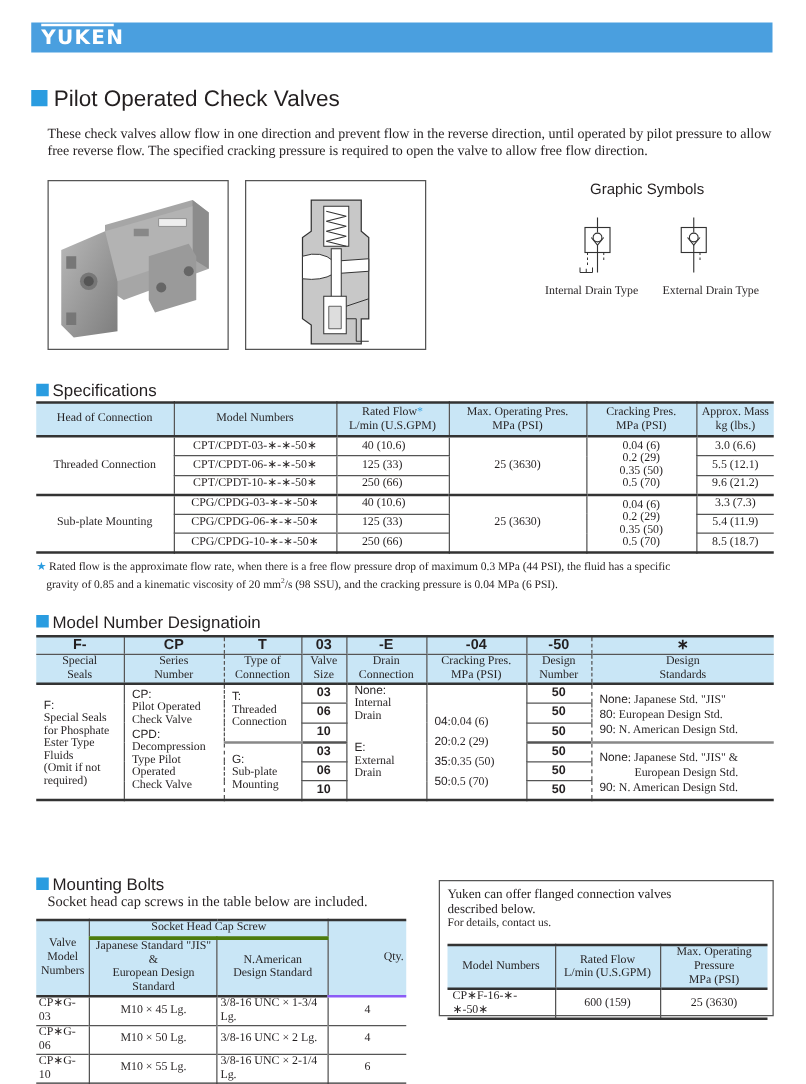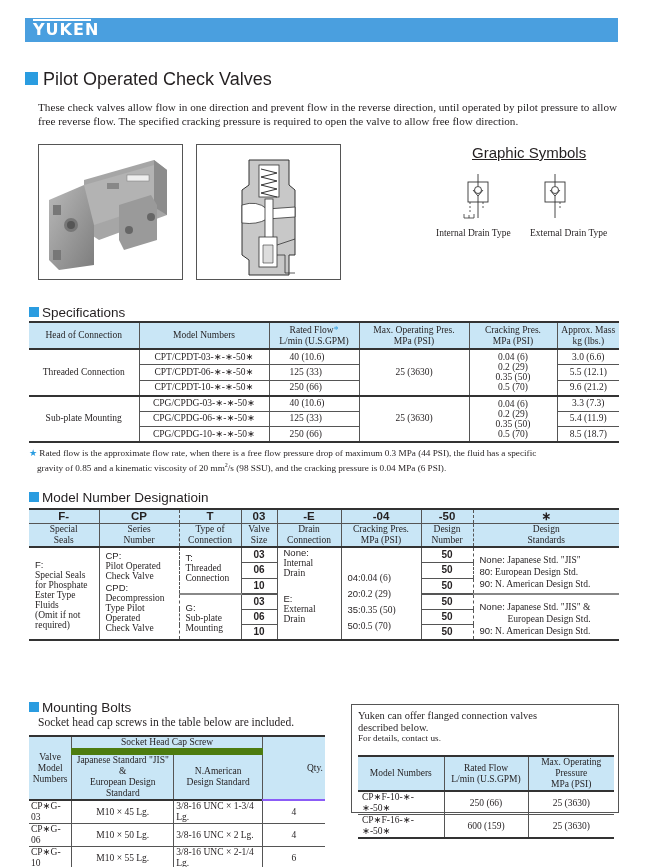--- a/index.html
+++ b/index.html
@@ -12,21 +12,21 @@
 
   .sq { display: inline-block; width: 11px; height: 11px; background: #2a9ce0; margin-right: 4px; vertical-align: baseline; }
 
   .title { position: absolute; left: 25px; top: 69px; font-family: "Liberation Sans", sans-serif; font-size: 18px; line-height: 20px; color: #231f20; }
   .title .sq { width: 13px; height: 13px; margin-right: 5px; }
   .intro { position: absolute; left: 38px; top: 100px; width: 590px; font-size: 11.2px; line-height: 14px; }
 
   .photo { position: absolute; left: 38px; top: 144px; width: 145px; height: 136px; border: 1px solid #555; background: #fff; }
   .section-img { position: absolute; left: 196px; top: 144px; width: 145px; height: 136px; border: 1px solid #555; background: #fff; }
 
-  .gs-title { position: absolute; left: 472px; top: 144px; font-family: "Liberation Sans", sans-serif; font-size: 15px; text-decoration: underline; }
+  .gs-title { position: absolute; left: 472px; top: 144px; font-family: "Liberation Sans", sans-serif; font-size: 12px; }
   .gs-sym { position: absolute; }
   .gs-label { position: absolute; top: 228px; font-size: 9.5px; }
 
   .h2 { position: absolute; font-family: "Liberation Sans", sans-serif; font-size: 13.5px; line-height: 15px; }
   .h2 .sq { width: 10px; height: 10px; margin-right: 3px; }
 
   table { border-collapse: collapse; position: absolute; font-family: "Liberation Serif", serif; font-size: 9.5px; line-height: 11px; }
   td, th { text-align: center; vertical-align: middle; font-weight: normal; padding: 0 2px; }
   th { background: #c9e6f6; }
 
@@ -340,21 +340,21 @@
 <table class="bolts">
   <colgroup>
       <col style="width:44px">
       <col style="width:124px">
       <col style="width:102px">
       <col style="width:26px">
     </colgroup>
   <tbody>
       <tr>
     <th rowspan="2" class="first" style="border-bottom:2px solid #333;"><span>Valve</span><br><span>Model</span><br><span>Numbers</span></th>
-    <th colspan="2" style="height:14px;border-bottom:7px solid #4d7c0f;">Socket Head Cap Screw</th>
+    <th colspan="2" style="height:14px;border-bottom:3px solid #4d7c0f;">Socket Head Cap Screw</th>
     <th rowspan="2" style="border-bottom:2px solid #8b5cf6;padding-left:44px;">Qty.</th>
   </tr>
   <tr class="hdr-end">
     <th style="height:26px;"><span>Japanese Standard "JIS" &amp;</span><br><span>European Design Standard</span></th>
     <th><span>N.American</span><br><span>Design Standard</span></th>
   </tr>
   <tr>
     <td class="first" style="border-top:none;">CP∗G-03</td>
     <td style="border-top:none;">M10 × 45 Lg.</td>
     <td class="na" style="border-top:none;">3/8-16 UNC × 1-3/4 Lg.</td>
@@ -387,24 +387,19 @@
         <col style="width:84px">
         <col style="width:86px">
       </colgroup>
     <tbody>
         <tr>
       <th class="first">Model Numbers</th>
       <th><span>Rated Flow</span><br><span>L/min (U.S.GPM)</span></th>
       <th><span>Max. Operating</span><br><span>Pressure</span><br><span>MPa (PSI)</span></th>
     </tr>
     <tr>
-      <td class="first">CP∗F-10-∗-∗-50∗</td>
-      <td>250  (66)</td>
-      <td>25 (3630)</td>
-    </tr>
-    <tr>
       <td class="first">CP∗F-16-∗-∗-50∗</td>
       <td>600 (159)</td>
       <td>25 (3630)</td>
     </tr>
   </tbody>
     </table>
 </div>
 
 </body></html>

